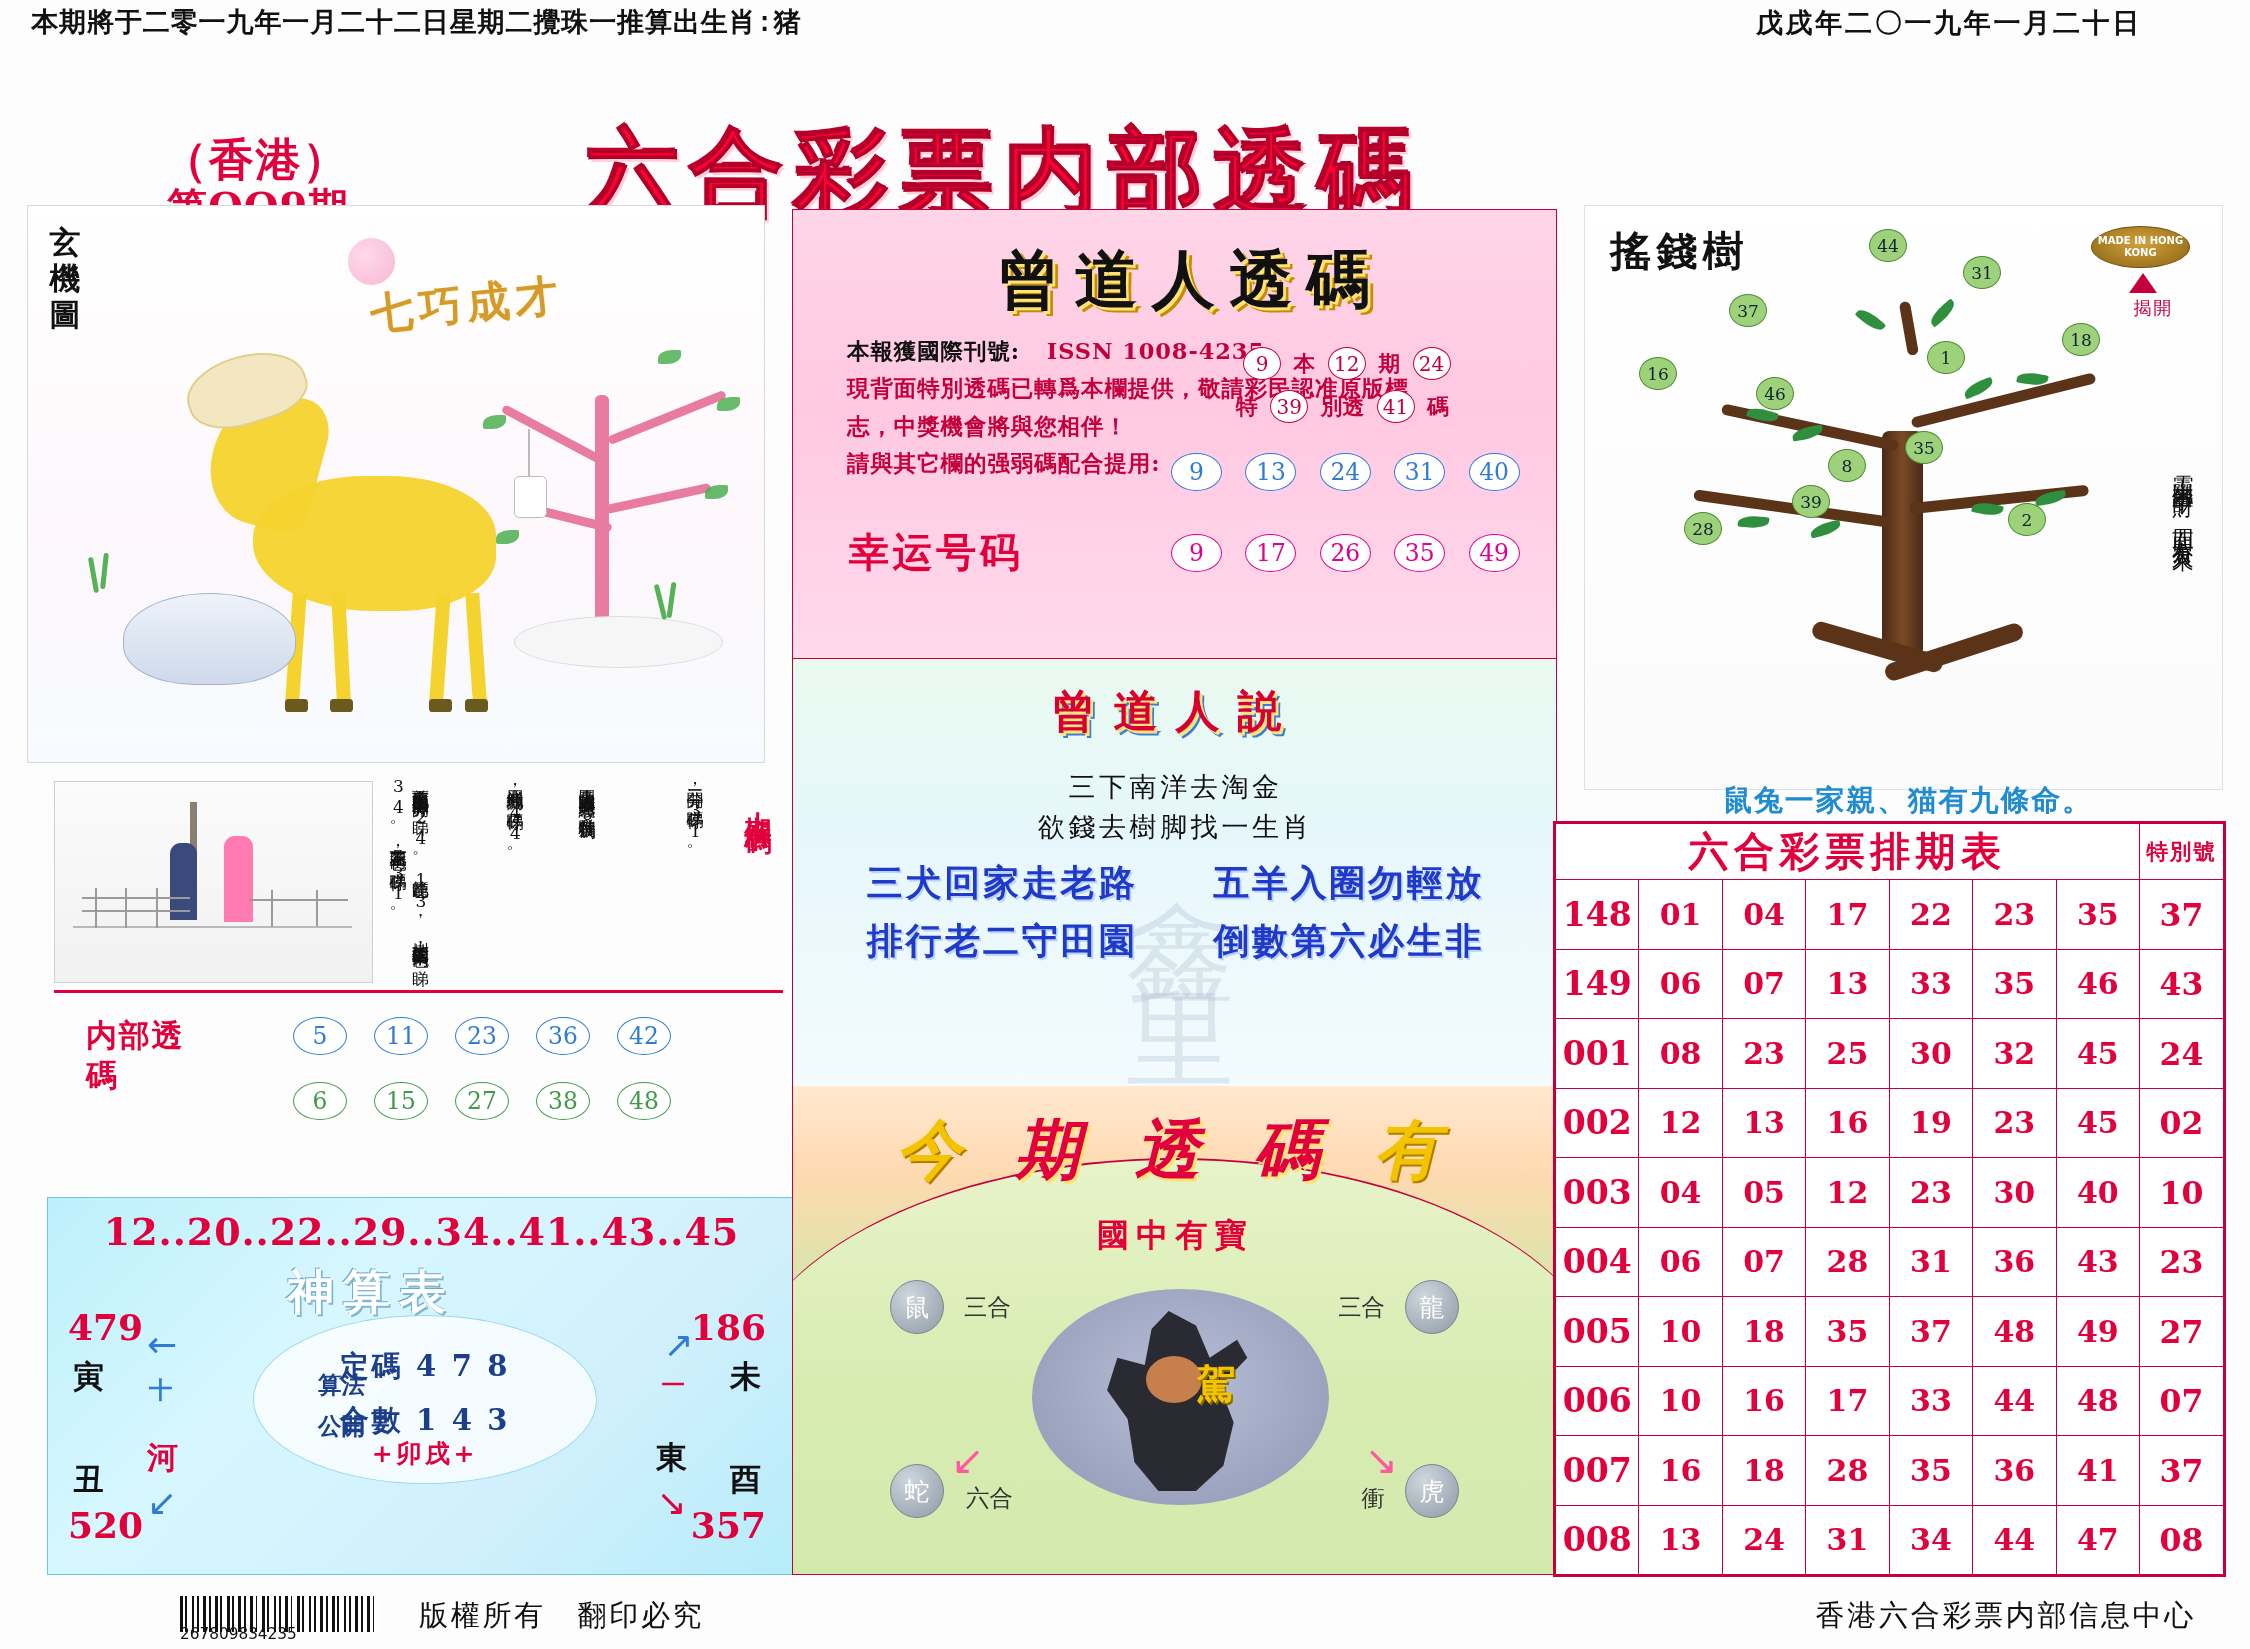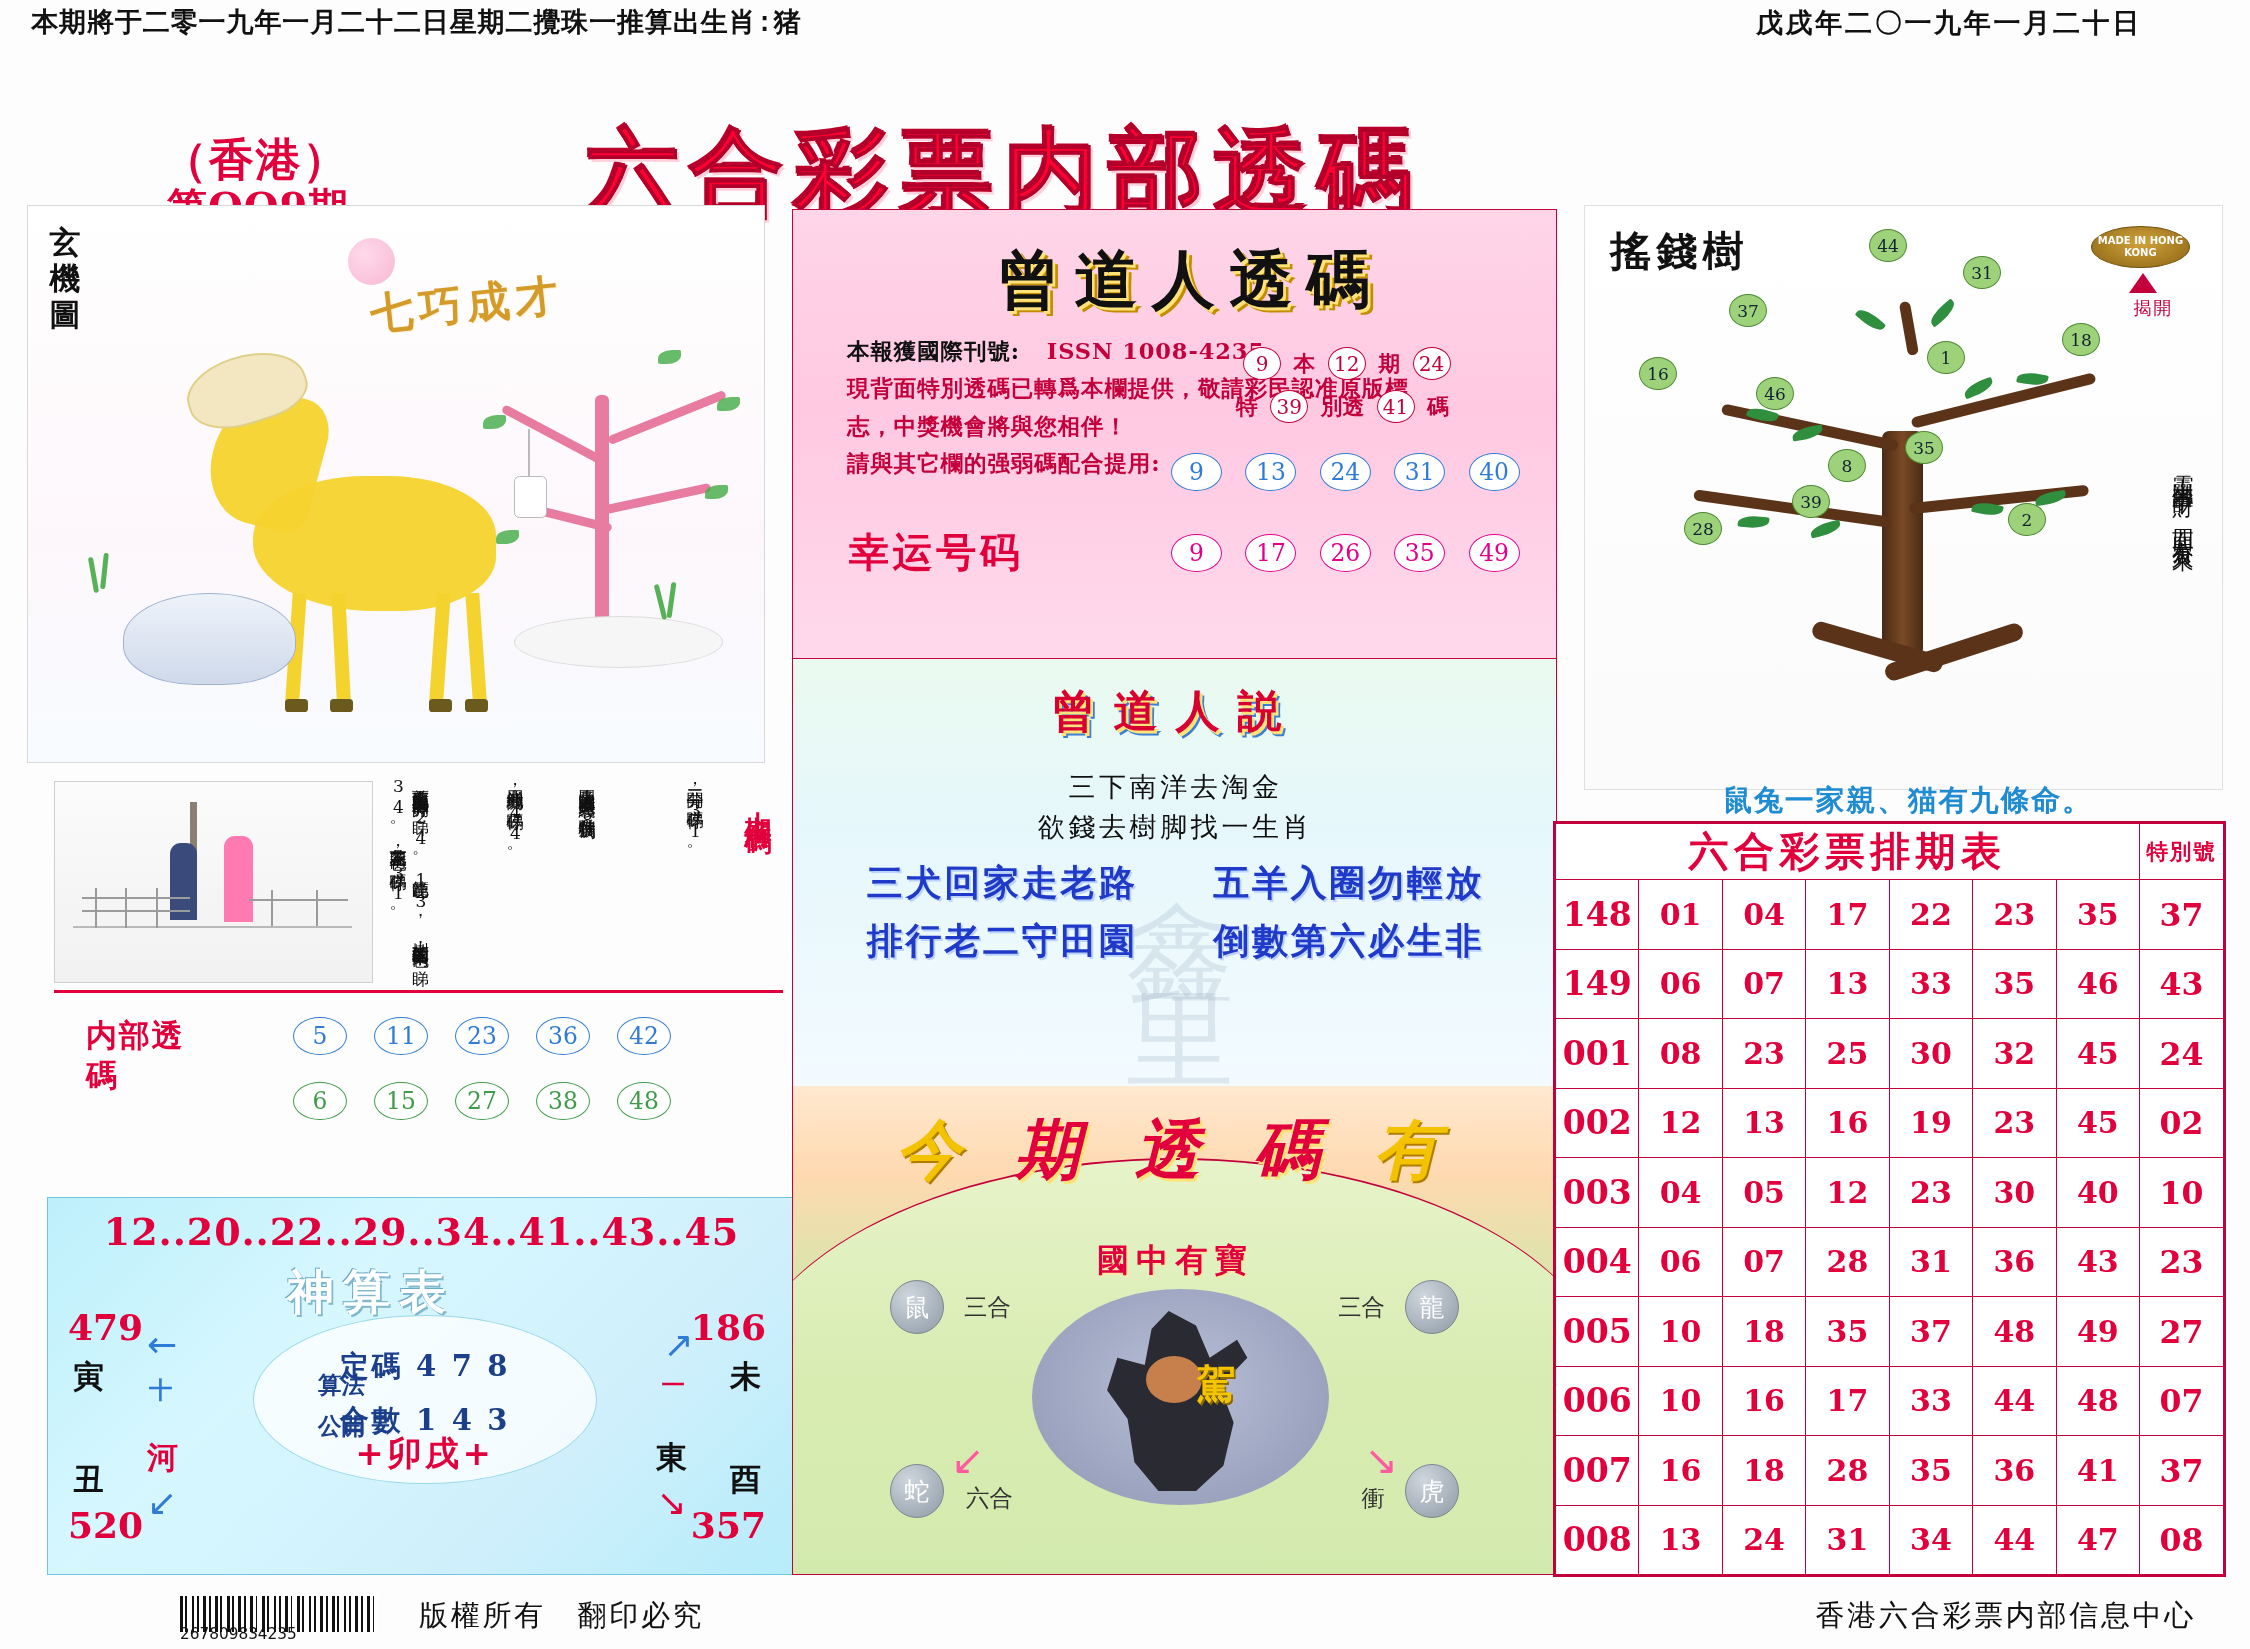--- a/index.html
+++ b/index.html
@@ -159,21 +159,21 @@
   #shensuan .oval {
     position:absolute; left:205px; top:117px; width:342px; height:167px;
     background:rgba(255,255,255,.75); border:1.8px solid #9ad9ea; border-radius:50%;
   }
   #shensuan .oval .l1, #shensuan .oval .l2, #shensuan .oval .l3 {
     position:absolute; width:100%; text-align:center;
     font-family:"DejaVu Serif", serif; font-weight:bold;
   }
   #shensuan .oval .l1 { top:31px; font-size:29px; color:#1b3f8b; letter-spacing:2.7px; }
   #shensuan .oval .l2 { top:72px; font-size:29px; color:#1b3f8b; letter-spacing:2.7px;margin-top:13px; }
-  #shensuan .oval .l3 { top:115px; font-size:34px; color:#e2003c; letter-spacing:3.6px; }
+  #shensuan .oval .l3 { top:121px; font-size:25px; color:#e2003c; letter-spacing:3.6px; }
   .corner { position:absolute; font-family:"DejaVu Serif", serif; font-weight:bold; color:#e2003c; }
   .cnum { font-size:36px; }
   .cchar { font-size:31px; color:#111; }
   .arrow { position:absolute; font-size:36px; color:#2f7bd6; }
 
   
   #zdr {
     left:792px; top:209px; width:765px; height:450px;
     background:linear-gradient(180deg,#ffd5e8 0%, #ffc9e1 45%, #ffd9ec 100%);
     border:1.8px solid #c4003c;
@@ -252,21 +252,21 @@
   }
   #jinqi .arctitle {
     position:absolute; left:0; top:20px; width:765px; text-align:center;
     font-family:"DejaVu Serif", serif; font-size:65px; font-weight:bold;
     color:#e2003c; letter-spacing:16px;
     text-shadow:2.7px 2.7px 0 #ffe27a;
     font-style:italic;
   }
   #jinqi .arctitle .yellow { color:#f3c300; text-shadow:1.8px 1.8px 0 #b07d00; }
   #jinqi .centertxt {
-    position:absolute; left:0; top:153px; width:765px; text-align:center;
+    position:absolute; left:0; top:128px; width:765px; text-align:center;
     font-family:Liberation Mono, monospace; font-size:32px; color:#e2003c; font-weight:bold; letter-spacing:7.2px;
     text-shadow:1.8px 1.8px 0 #ffe9a8;
   }
   .zodiac {
     position:absolute; width:52px; height:52px; border-radius:50%;
     background:radial-gradient(circle at 35% 30%, #cfd6dd, #8e9aa6);
     color:#fff; font-family:"DejaVu Serif", serif; font-size:25px;
     display:flex; align-items:center; justify-content:center;
     border:1.8px solid #7a8692;
   }

